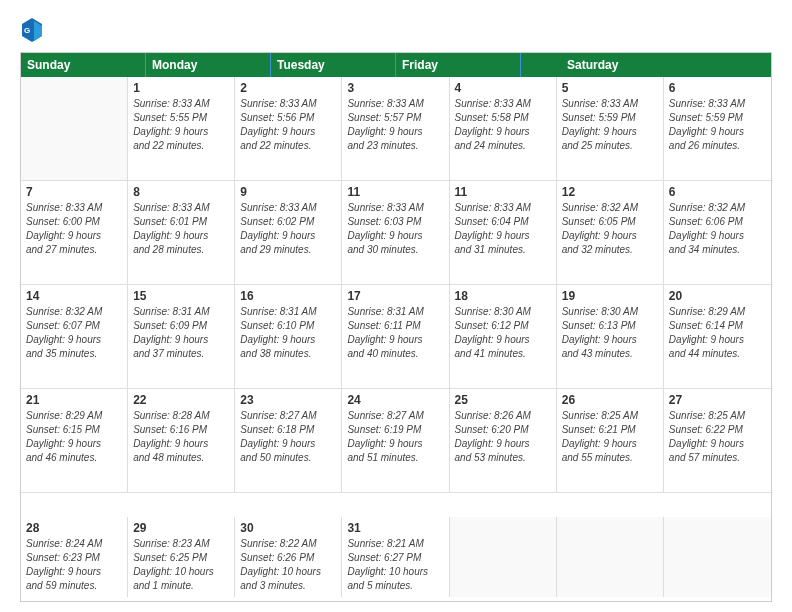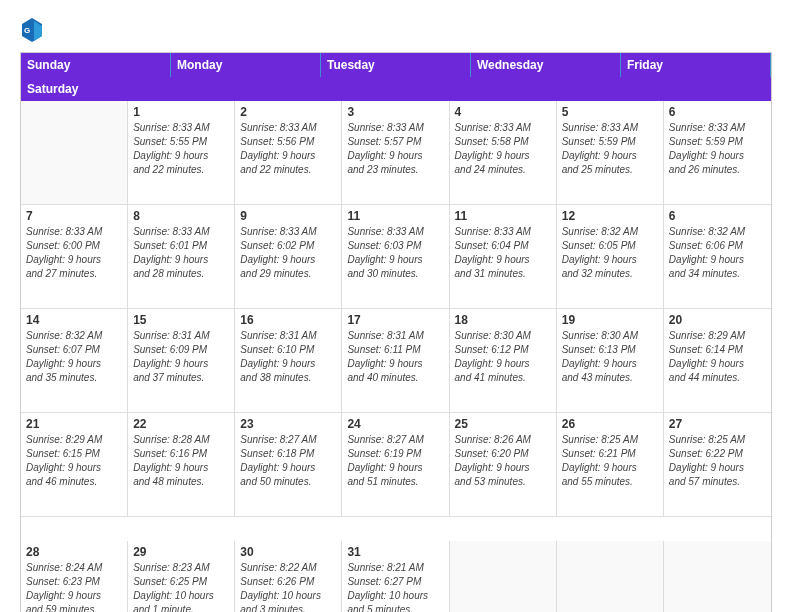--- a/index.html
+++ b/index.html
@@ -51,32 +51,32 @@
     .calendar-subtitle {
       font-size: 14px;
       color: #555;
     }
     .calendar {
       border: 1px solid #ccc;
       flex: 1;
     }
     .cal-header-row {
       display: grid;
-      grid-template-columns: repeat(5, 1fr);
-      background: #6d28d9;
+      grid-template-columns: repeat(6, 1fr);
+      background: #15803d;
     }
     .cal-header-cell {
       color: #fff;
       font-size: 12px;
       font-weight: bold;
       padding: 5px 6px;
       text-align: left;
       border-right: 1px solid #3d8fd4;
     }
-    .cal-header-cell:last-child { border-right: none; }
+    .cal-header-cell:last-child { border-right: none; margin-left: 40px; }
     .cal-body {
       display: grid;
       grid-template-rows: repeat(5, 1fr);
     }
     .cal-week {
       display: grid;
       grid-template-columns: repeat(7, 1fr);
       border-bottom: 1px solid #ddd;
     }
     .cal-week:last-child { border-bottom: none; margin-top: 24px; }
@@ -127,21 +127,20 @@
       <div class="calendar-title"></div>
       <div class="calendar-subtitle"></div>
     </div>
   </div>
 
   <div class="calendar">
     <div class="cal-header-row">
     <div class="cal-header-cell">Sunday</div>
         <div class="cal-header-cell">Monday</div>
         <div class="cal-header-cell">Tuesday</div>
-        <div class="cal-header-cell">Wednesday</div>
         <div class="cal-header-cell">Friday</div>
         <div class="cal-header-cell">Saturday</div>
       </div>
     <div class="cal-body">
     <div class="cal-week">
           <div class="cal-cell empty"></div>
           <div class="cal-cell">
             <span class="day-num">1</span>
             <div class="day-info">Sunrise: 8:33 AM<br>Sunset: 5:55 PM<br>Daylight: 9 hours<br>and 22 minutes.</div>
           </div>

